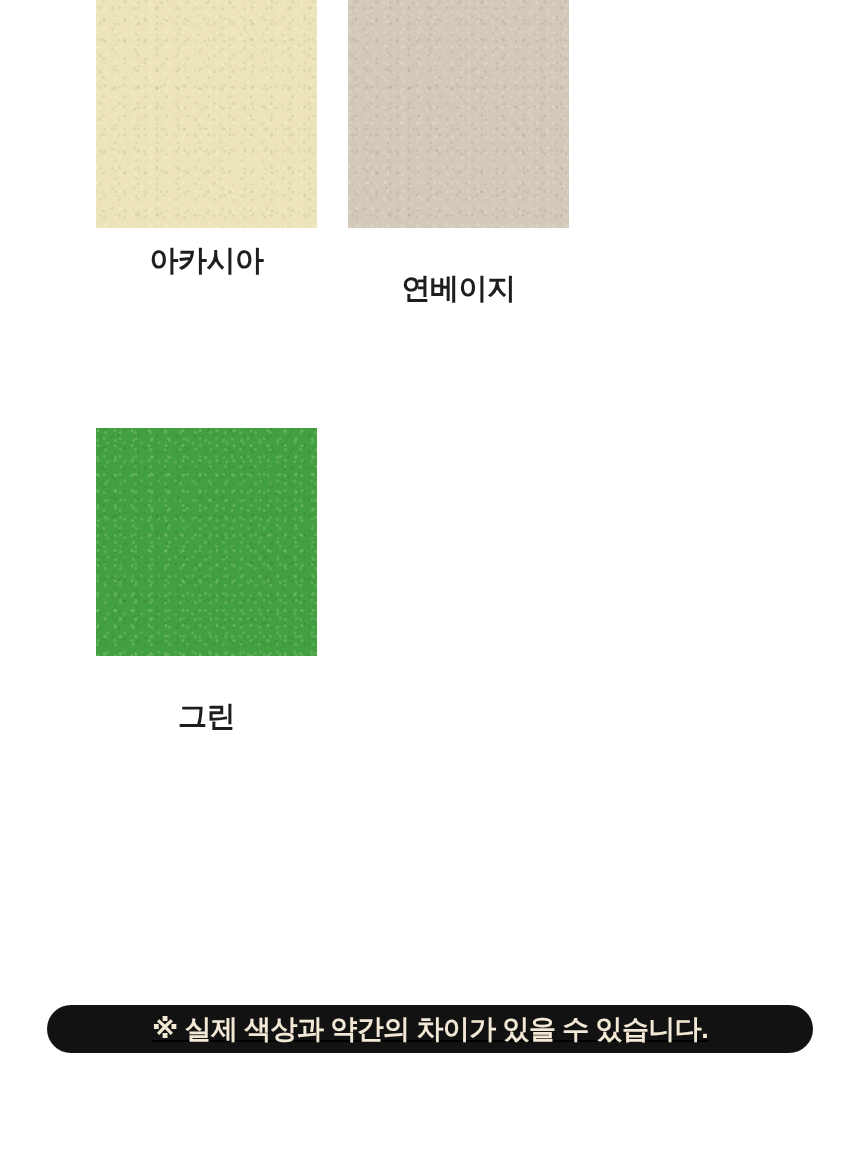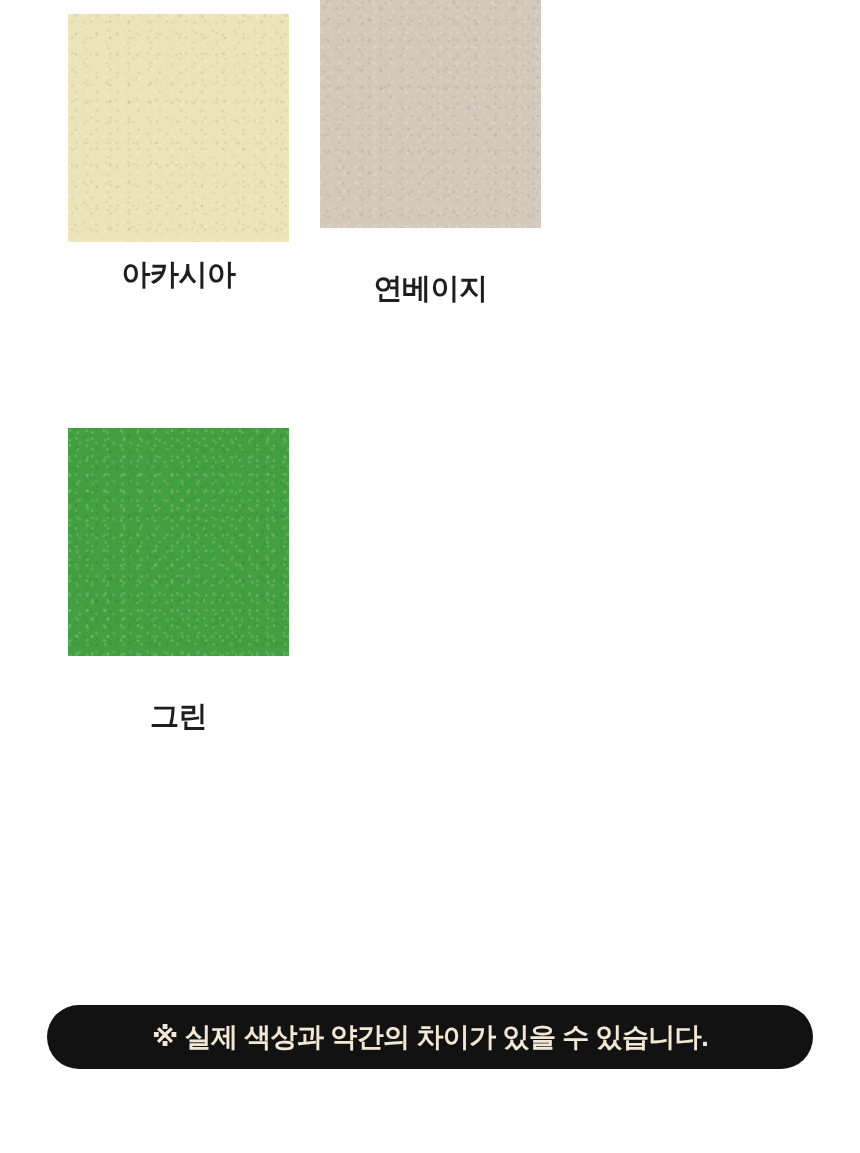--- a/index.html
+++ b/index.html
@@ -22,22 +22,22 @@
     left: 0;
     top: 0;
     width: 860px;
     padding-top: 0;
     box-sizing: border-box;
   }
 
   .swatch-row {
     display: flex;
     justify-content: flex-start;
-    align-items: center;
-    padding-left: 68px;
+    align-items: flex-start;
+    padding-left: 96px;
     box-sizing: border-box;
   }
 
   .swatch-cell {
     width: 221px;
     margin-right: 31px;
     display: flex;
     flex-direction: column;
     align-items: center;
   }
@@ -91,27 +91,28 @@
 
   .row-gap {
     height: 61px;
   }
 
   #notice-banner {
     position: absolute;
     left: 47px;
     top: 1005px;
     width: 766px;
-    height: 64px;
+    height: 48px;
     background: #121212;
     border-radius: 34px;
     display: flex;
     align-items: center;
     justify-content: center;
     box-sizing: border-box;
+    text-decoration: underline;
   }
 
   #notice-text {
     color: #f2e8d5;
     font-size: 27px;
     font-weight: 700;
     letter-spacing: -0.6px;
     white-space: nowrap;
     line-height: 1;
   }

